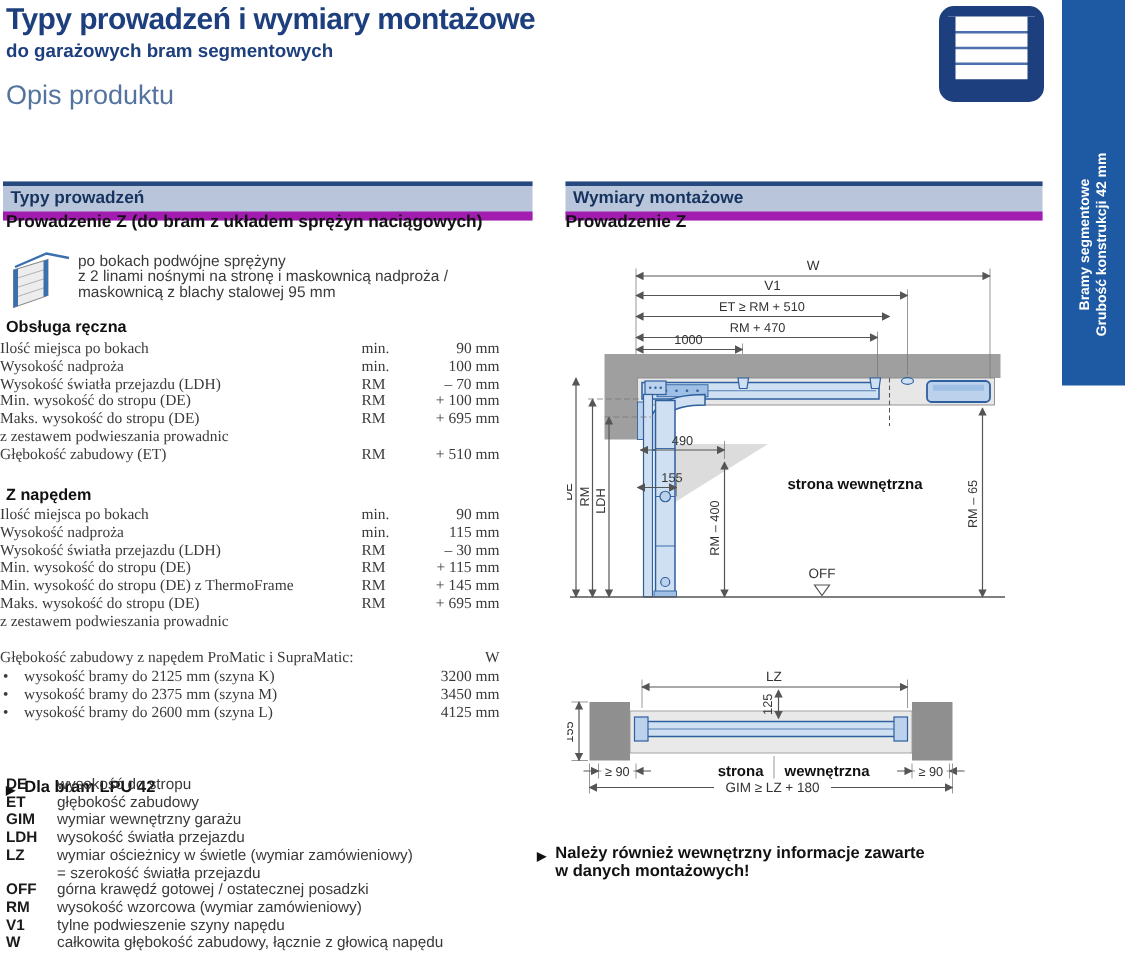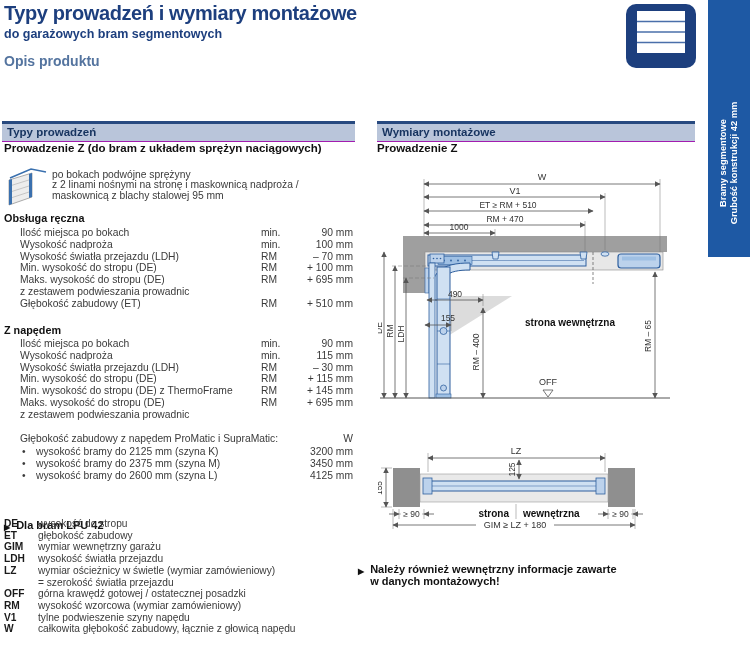--- a/index.html
+++ b/index.html
@@ -1,38 +1,38 @@
 <!DOCTYPE html>
 <html><head>
 <meta charset="utf-8">
 <style>
   html,body { margin:0; padding:0; background:#fff; }
   .page { position:relative; width:750px; height:651px; background:#fff; overflow:hidden;
           font-family:"Liberation Sans", sans-serif; color:#333; }
 
   .title    { position:absolute; left:4px; top:2px;  font-size:20px; font-weight:bold; color:#1d3f7e; letter-spacing:-0.4px; }
   .subtitle { position:absolute; left:4px; top:27px; font-size:12.5px; font-weight:bold; color:#1d3f7e; }
-  .opis     { position:absolute; left:4px; top:53px; font-size:14px; font-weight:bold; color:#54749f; }
+  .opis     { position:absolute; left:4px; top:53px; font-size:18px; font-weight:normal; color:#54749f; }
 
   .sidebar  { position:absolute; left:708px; top:0; width:42px; height:257px; background:#1e59a4; }
   .sidebar-text { position:absolute; left:654px; top:152px; width:150px; text-align:center;
                   transform:rotate(-90deg); color:#fff; font-size:9.3px; font-weight:bold; line-height:11px; white-space:nowrap; }
 
   .secbar { position:absolute; top:121px; height:17px; background:#b9c5da; border-top:3px solid #27497f;
-            border-bottom:1px solid #a21caf; color:#16335f; font-size:11.5px; font-weight:bold;
+            border-bottom:6px solid #a21caf; color:#16335f; font-size:11.5px; font-weight:bold;
             line-height:16px; padding-left:5px; box-sizing:content-box; }
   #secbar-left  { left:2px;  width:348px; }
   #secbar-right { left:377px; width:313px; }
 
   .track-title { position:absolute; font-size:11.5px; font-weight:bold; color:#111; white-space:nowrap; }
 
   .desc { position:absolute; left:52px; top:170px; font-size:10.3px; line-height:10.4px; color:#3a3a3a; }
   .sechead { position:absolute; left:4px; font-size:10.8px; font-weight:bold; color:#111; }
 
-  .tbl { position:absolute; left:20px; width:333px; }
+  .tbl { position:absolute; left:0; width:333px;font-family:Liberation Serif, serif; }
   .trow { display:flex; font-size:10.3px; line-height:11.8px; color:#3a3a3a; }
   .tl { flex:1; white-space:nowrap; } .tq { width:36px; } .tv { width:56px; text-align:right; white-space:nowrap; }
 
   .drow { display:flex; font-size:10.3px; line-height:11.9px; color:#3a3a3a; }
   .dl { flex:1; } .dv { width:56px; text-align:right; }
   .bullet { width:16px; padding-left:2px; box-sizing:border-box; }
   .bullet::before { content:"\2022"; }
 
   .lpu { position:absolute; left:4px; top:519px; font-size:11px; font-weight:bold; color:#111; display:flex; }
   .tri::before { content:"\25B6"; font-size:8px; margin-right:6px; position:relative; top:1px; color:#111; }

